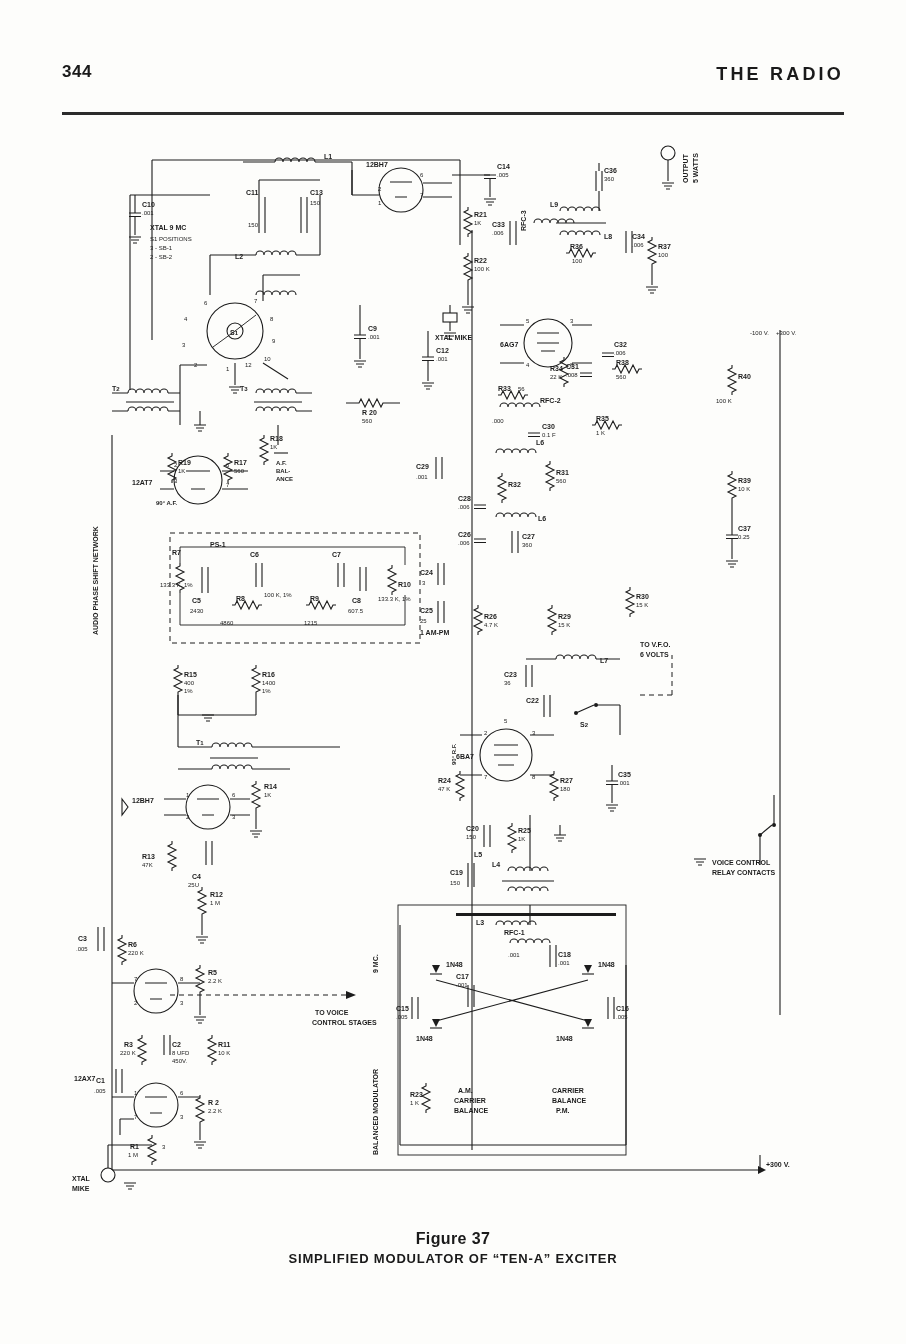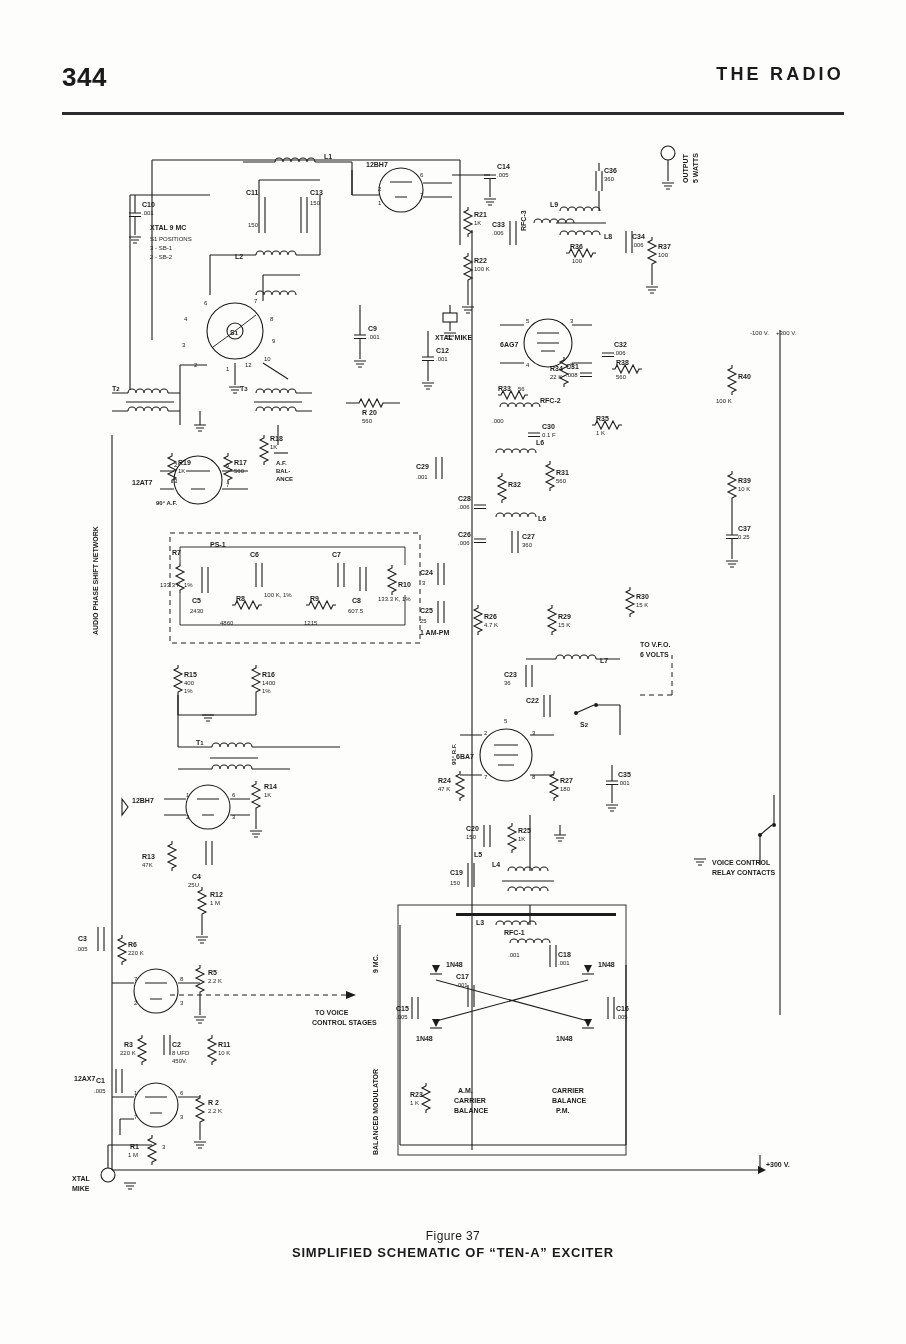--- a/index.html
+++ b/index.html
@@ -25,21 +25,21 @@
     position: absolute;
     top: 62px;
     left: 62px;
     right: 62px;
     height: 44px;
   }
   .header .pageno {
     position: absolute;
     left: 0;
     top: 0;
-    font-size: 26px;
+    font-size: 17px;
     font-weight: bold;
     letter-spacing: 0.5px;
   }
   .header .booktitle {
     position: absolute;
     left: 42px;
     top: 2px;
     font-size: 19px;
     letter-spacing: 1.2px;
     font-weight: normal;
@@ -63,22 +63,22 @@
   
   .caption {
     position: absolute;
     left: 0;
     right: 0;
     top: 1228px;
     text-align: center;
     line-height: 1.35;
   }
   .caption .fig {
-    font-size: 12px;
-    font-weight: normal;
+    font-size: 16px;
+    font-weight: bold;
     letter-spacing: 0.4px;
   }
   .caption .title {
     font-size: 13px;
     font-weight: bold;
     letter-spacing: 0.8px;
   }
   
   .schematic {
     position: absolute;
@@ -861,16 +861,16 @@
         <use href="#gnd" x="640" y="724"></use>
       </g>
 
       <text class="lbl bold" x="706" y="1032">+300 V.</text>
       <path class="fillblk" d="M698 1031 L706 1035 L698 1039 Z"></path>
     </svg>
   </div>
 
   <div class="caption">
     <div class="fig">Figure 37</div>
-    <div class="title">SIMPLIFIED SCHEMATIC OF “TEN-A” EXCITER</div>
+    <div class="title">SIMPLIFIED MODULATOR OF “TEN-A” EXCITER</div>
   </div>
 
 </div>
 
 </body></html>

